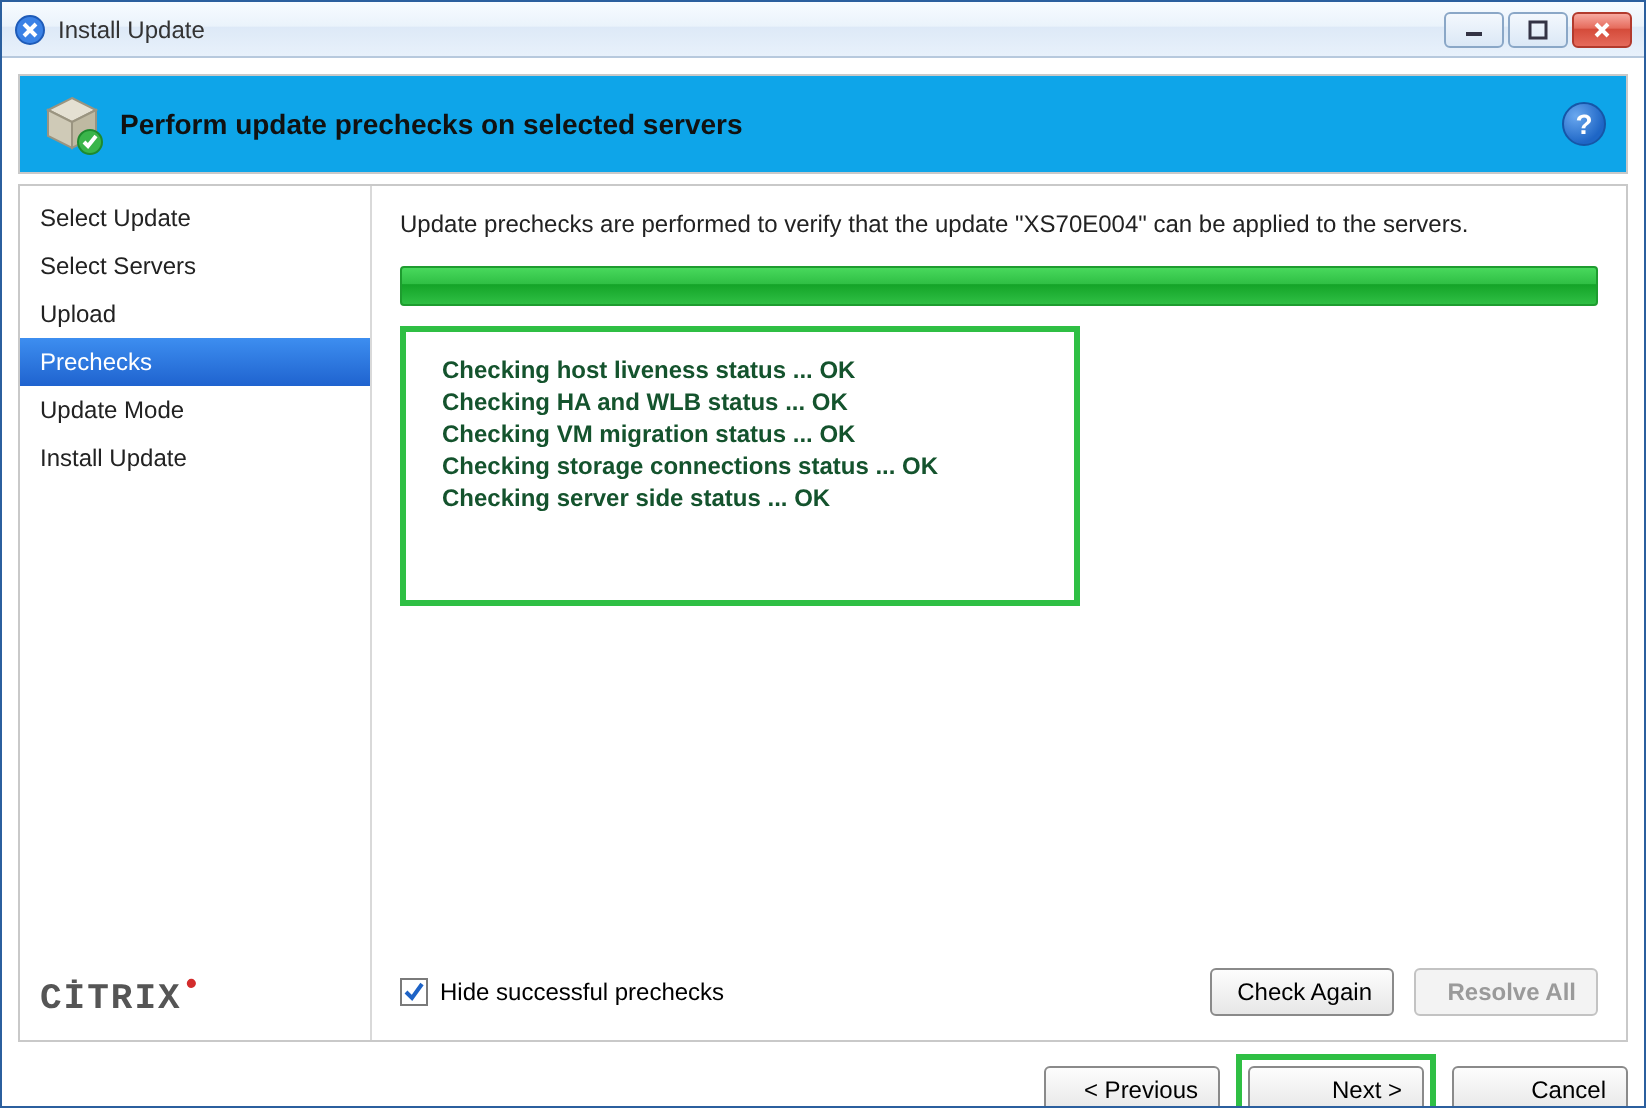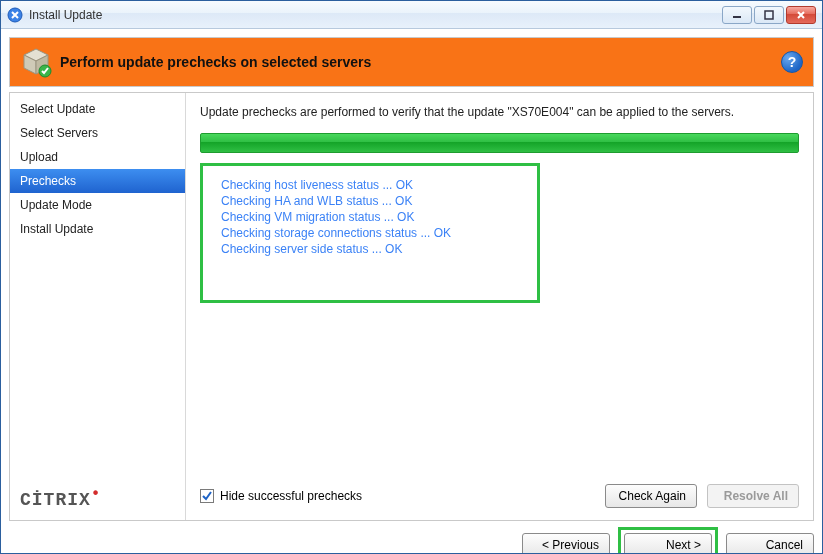--- a/index.html
+++ b/index.html
@@ -40,21 +40,21 @@
       font-size:10px;color:#334;
     }
     .win-btn.close {
       background: linear-gradient(to bottom,#f7a9a0,#e56a5b 45%,#d44a39 46%,#e56a5b);
       border-color:#b23a2d;color:#fff;font-weight:bold;
     }
     
     .header-panel {
       margin: 8px 8px 0 8px;
       border: 1px solid #c9c9c9;
-      background: #f97316;
+      background: #0ea5e9;
       padding: 8px 10px;
       display: flex;
       align-items: center;
     }
     .header-icon {
       width: 32px; height: 32px; margin-right: 8px;
       display:flex;align-items:center;justify-content:center;
     }
     .header-title {
       font-size: 14px;
@@ -116,22 +116,22 @@
       margin-bottom: 10px;
     }
     .results-box {
       border: 3px solid #2fbf44;
       padding: 10px 18px 40px 18px;
       width: 340px;
       margin-bottom: 10px;
       min-height: 140px;
     }
     .results-box .line {
-      font-weight: normal;
-      color:#3b82f6;
+      font-weight: bold;
+      color:#14532d;
       margin: 2px 0;
     }
     .results-area { flex:1; }
     .controls-row {
       display:flex; align-items:center; gap:10px;
       margin-top:auto;
     }
     .checkbox-wrap { display:flex; align-items:center; gap:6px; flex:1;}
     .checkbox {
       width:14px;height:14px;border:1px solid #7a7a7a;background:#fff;

